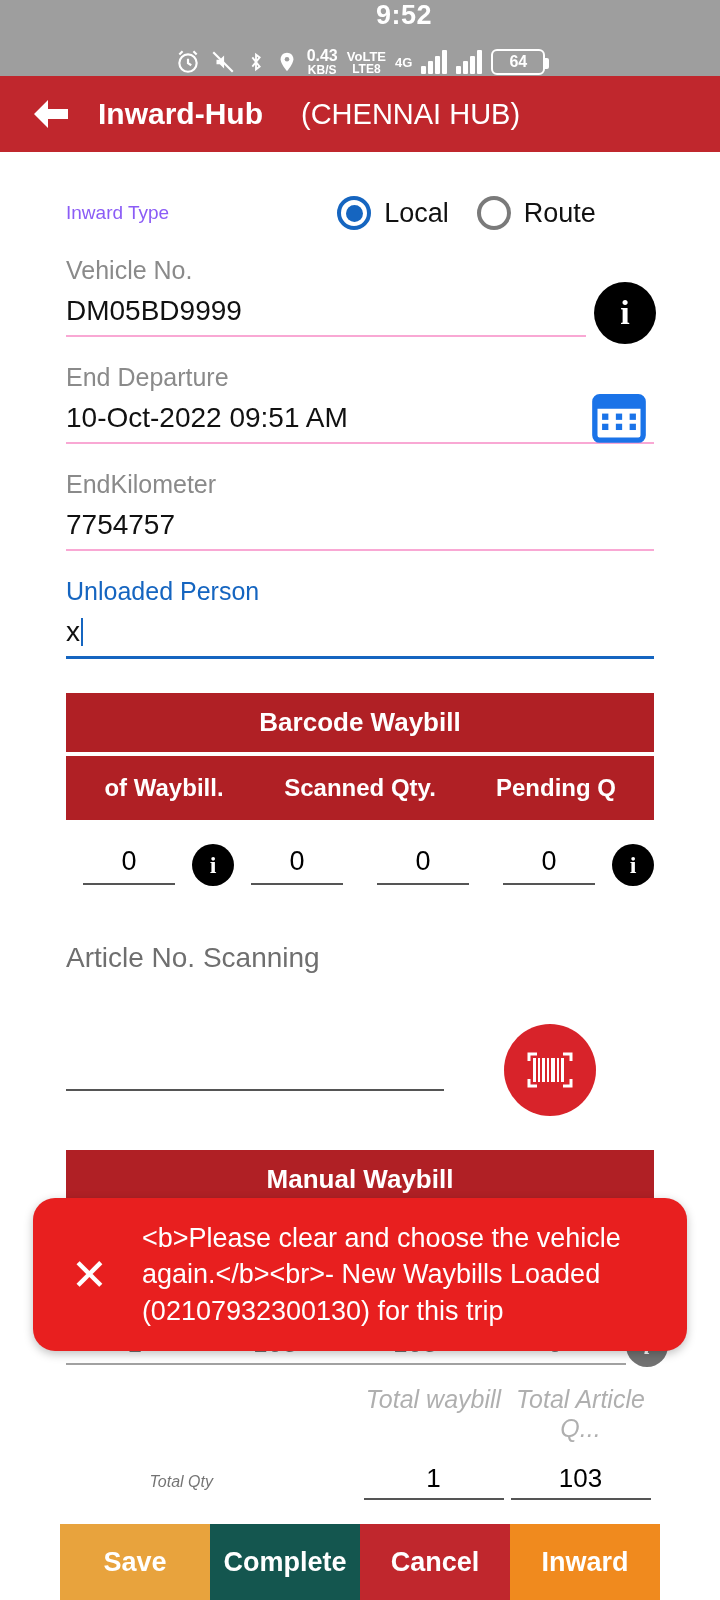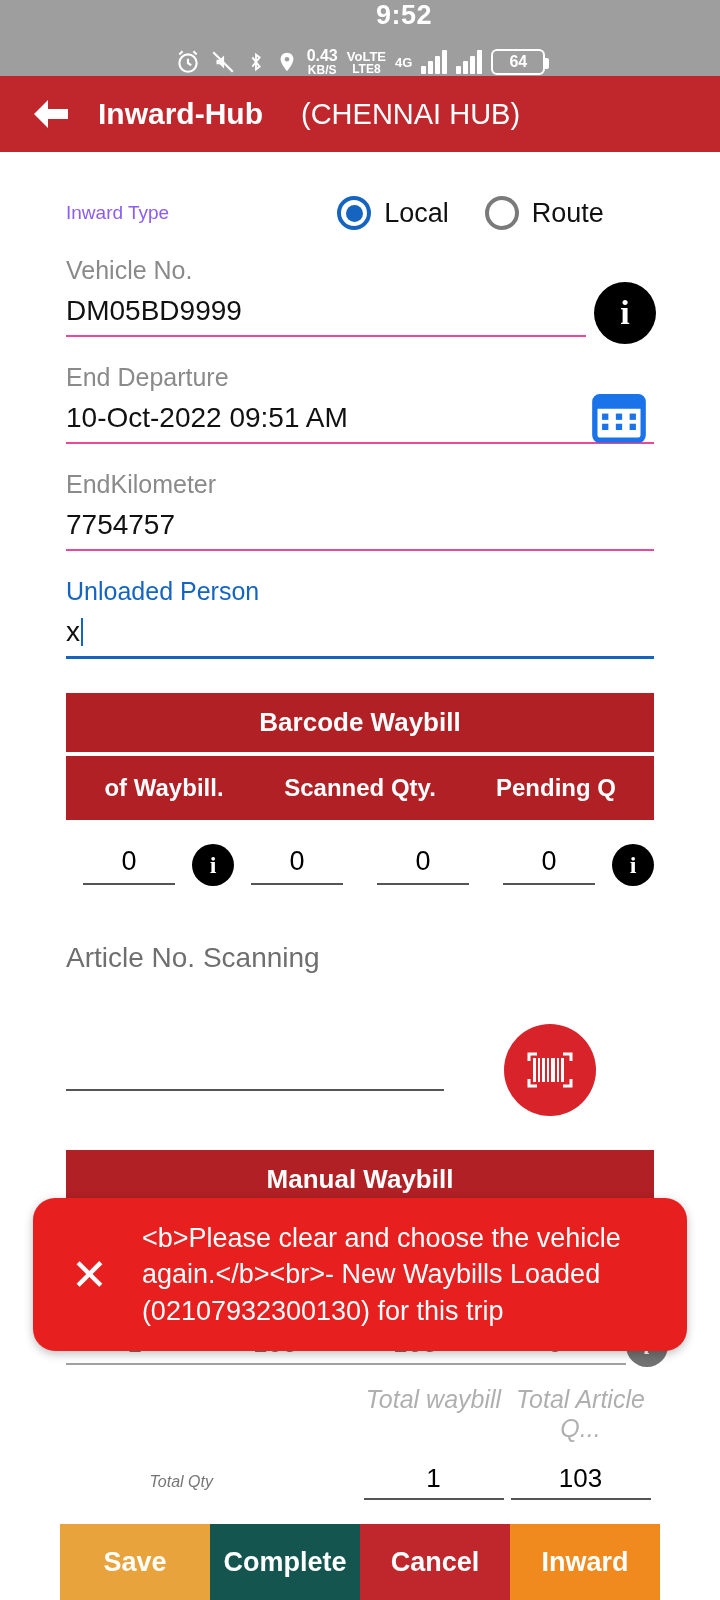--- a/index.html
+++ b/index.html
@@ -47,36 +47,36 @@
   }
   .appbar .back { width: 44px; height: 36px; cursor: pointer; }
   .appbar .title { font-size: 30px; font-weight: 700; }
   .appbar .hub { font-size: 29px; font-weight: 400; margin-left: 12px; }
 
   
   .content { padding: 0 66px; position: relative; }
 
   .row-type { display:flex; align-items:center; margin-top: 44px; }
   .label-muted { color:#8b5cf6; font-size: 19px; }
-  .radios { display:flex; align-items:center; gap: 36px; margin-left: 168px; }
+  .radios { display:flex; align-items:center; gap: 28px; margin-left: 168px; }
   .radio { display:flex; align-items:center; gap: 13px; cursor:pointer; }
   .radio .dot {
     width: 34px; height: 34px; border-radius: 50%;
     border: 4px solid #7a7a7a; display:flex; align-items:center; justify-content:center;
   }
   .radio.on .dot { border-color:#1565c0; }
   .radio.on .dot:after{ content:""; width:17px; height:17px; border-radius:50%; background:#1565c0; }
   .radio span { font-size: 27px; color:#111; }
 
   .field { margin-top: 26px; position: relative; }
   .field .flabel { font-size: 25px; color:#8a8a8a; }
   .field .flabel.active { color:#1565c0; }
   .field .fvalue {
     font-size: 28px; color:#111; padding: 10px 0 8px 0;
-    border-bottom: 2px solid #ec4899; min-height: 46px;
+    border-bottom: 2px solid #f9a8d4; min-height: 46px;
   }
   .field .fvalue.focus { border-bottom: 3px solid #1565c0; }
   .caret { display:inline-block; width:2px; height:28px; background:#1565c0; vertical-align:-5px; margin-left:1px;}
 
   .info-badge {
     position:absolute; width: 62px; height: 62px; border-radius:50%;
     background:#000; color:#fff; display:flex; align-items:center; justify-content:center;
     font-size: 34px; font-weight:700; font-family:"Liberation Serif", serif; cursor:pointer;
   }
 

